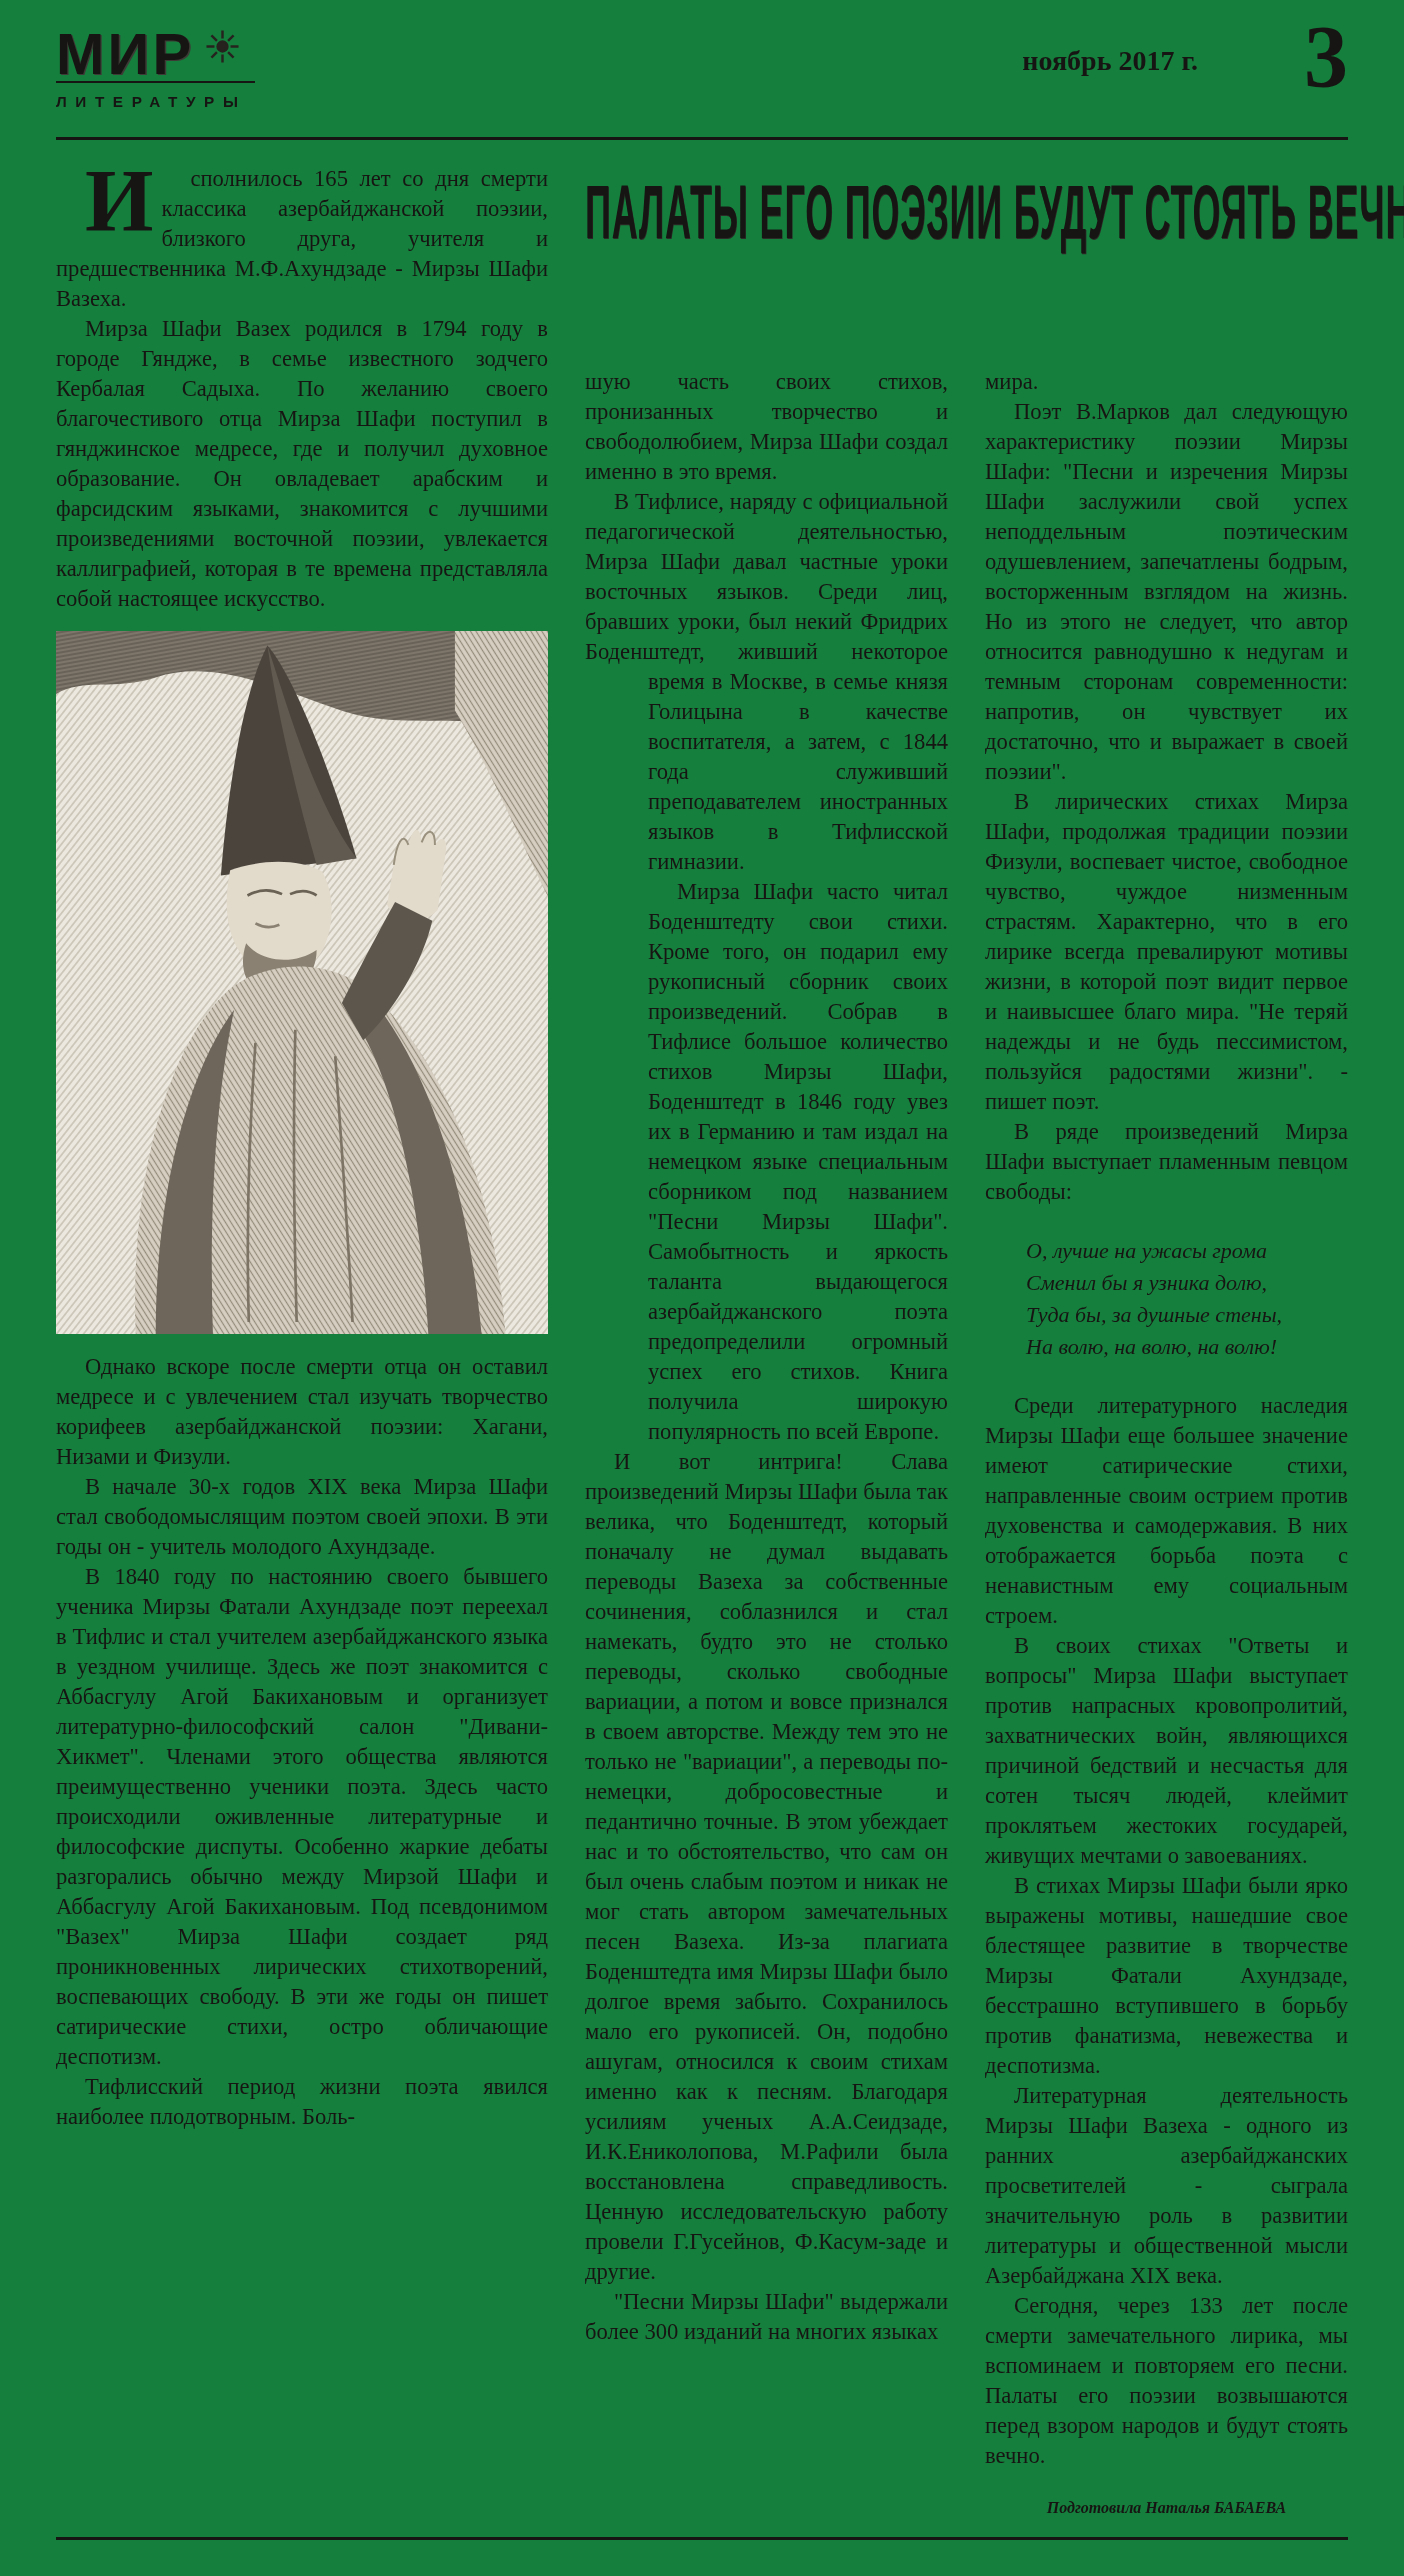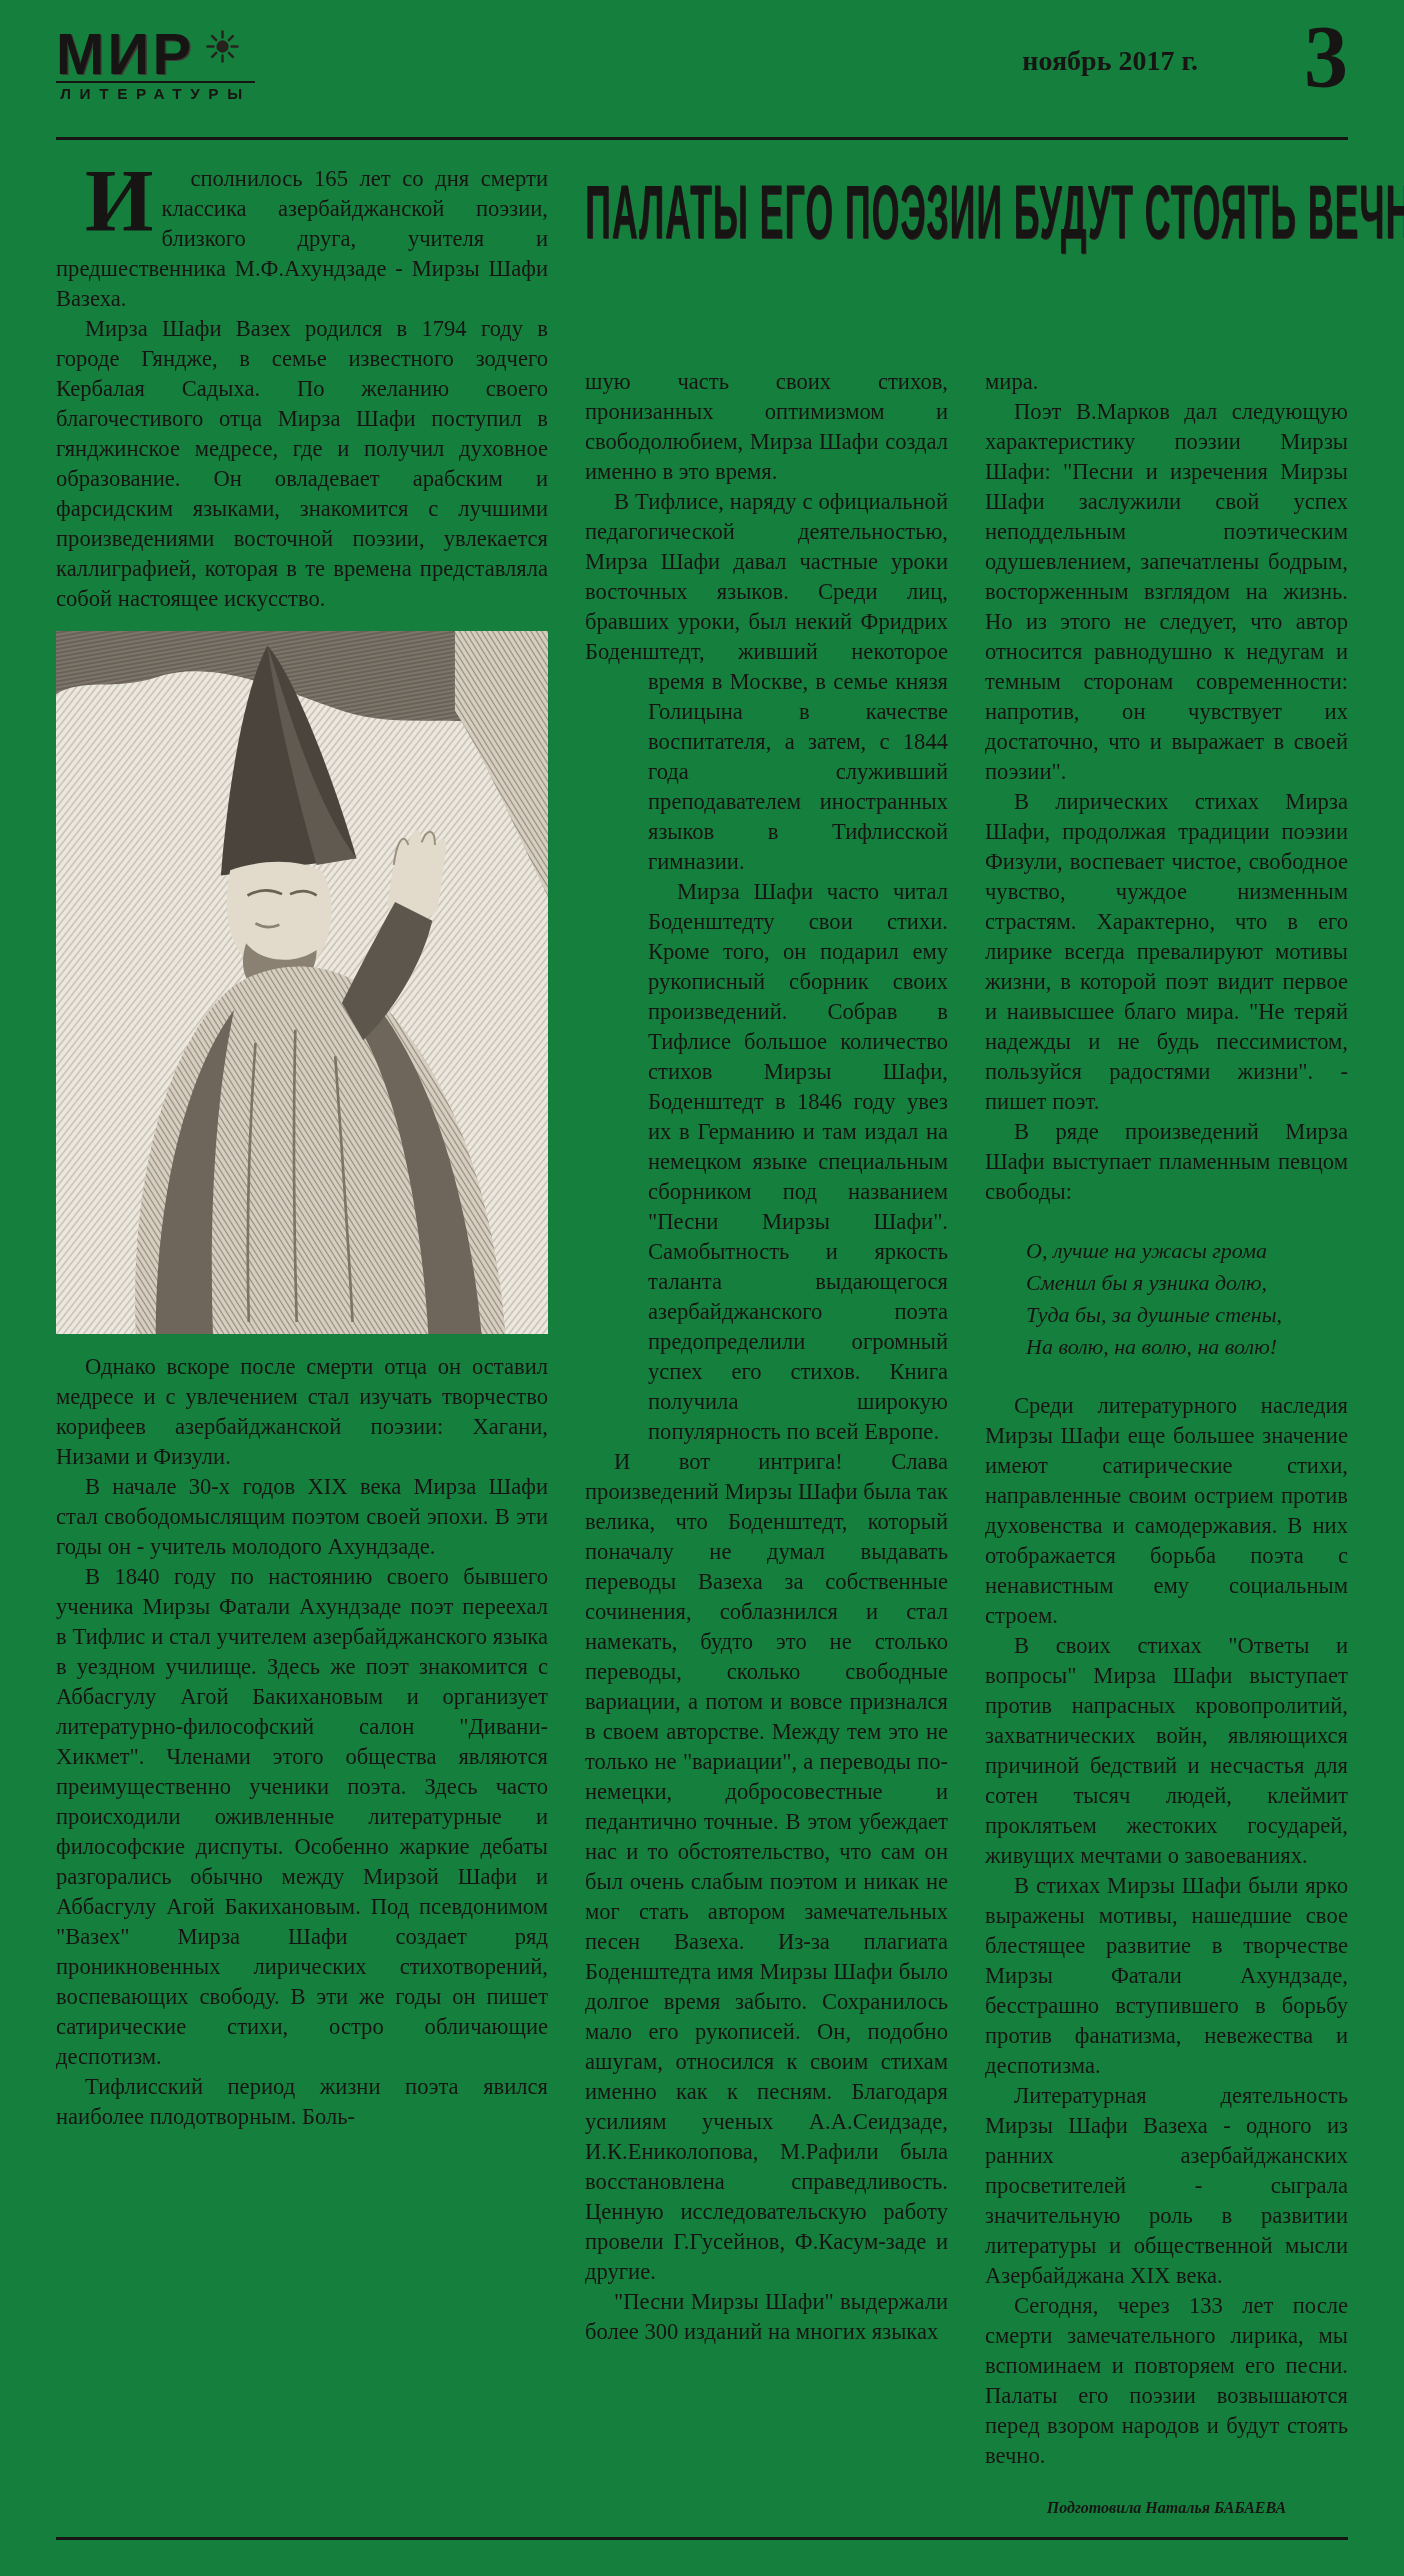--- a/index.html
+++ b/index.html
@@ -14,21 +14,21 @@
   .header { display:flex; align-items:flex-start; height:117px; border-bottom:3.3px solid #171513; }
   .masthead { display:flex; flex-direction:column; margin-top:4px; }
   .masthead-title-row { display:flex; align-items:flex-start; gap:9.3px; }
   .masthead-title {
     font-family:"Liberation Sans", sans-serif; font-weight:900; font-size:58px;
     line-height:0.92; letter-spacing:3.3px; text-shadow:1.3px 1.3px 0 #3d3a36;
   }
   .ornament { width:37px; height:37px; margin-top:1.3px; }
   .masthead-subtitle {
     font-family:"Liberation Sans", sans-serif; font-weight:700; font-size:15.3px;
-    letter-spacing:8.6px; margin-top:1.3px; border-top:2px solid #171513; padding-top:2px; width:199px;text-align:center;
+    letter-spacing:8.6px; margin-top:1.3px; border-top:2px solid #171513; padding-top:10px; width:199px;
   }
   .edition-date { margin-left:auto; margin-right:106px; margin-top:22.6px; font-weight:700; font-size:28px; }
   .page-number { font-weight:700; font-size:88px; line-height:0.82; margin-top:-1.3px; }
 
   
   .main {
     display:grid; grid-template-columns:repeat(3,1fr); column-gap:37px; row-gap:0;
     grid-template-areas:"left head head" "left mid right";
     grid-template-rows:203px 1fr; padding-top:24px;
   }
@@ -141,21 +141,21 @@
         </div>
     </div>
 
     <div class="headline-area">
       <div class="headline-text">ПАЛАТЫ ЕГО ПОЭЗИИ БУДУТ СТОЯТЬ ВЕЧНО</div>
     </div>
 
     <div class="col col-mid">
       <div class="wrap-spacer"></div>
       <div class="para-list cont">
-          <p>шую часть своих стихов, пронизанных оптимизмом и свободолюбием, Мирза Шафи создал именно в это время.</p>
+          <p>шую часть своих стихов, пронизанных творчество и свободолюбием, Мирза Шафи создал именно в это время.</p>
           <p>В Тифлисе, наряду с официальной педагогической деятельностью, Мирза Шафи давал частные уроки восточных языков. Среди лиц, бравших уроки, был некий Фридрих Боденштедт, живший некоторое время в Москве, в семье князя Голицына в качестве воспитателя, а затем, с 1844 года служивший преподавателем иностранных языков в Тифлисской гимназии.</p>
           <p>Мирза Шафи часто читал Боденштедту свои стихи. Кроме того, он подарил ему рукописный сборник своих произведений. Собрав в Тифлисе большое количество стихов Мирзы Шафи, Боденштедт в 1846 году увез их в Германию и там издал на немецком языке специальным сборником под названием "Песни Мирзы Шафи". Самобытность и яркость таланта выдающегося азербайджанского поэта предопределили огромный успех его стихов. Книга получила широкую популярность по всей Европе.</p>
           <p>И вот интрига! Слава произведений Мирзы Шафи была так велика, что Боденштедт, который поначалу не думал выдавать переводы Вазеха за собственные сочинения, соблазнился и стал намекать, будто это не столько переводы, сколько свободные вариации, а потом и вовсе признался в своем авторстве. Между тем это не только не "вариации", а переводы по-немецки, добросовестные и педантично точные. В этом убеждает нас и то обстоятельство, что сам он был очень слабым поэтом и никак не мог стать автором замечательных песен Вазеха. Из-за плагиата Боденштедта имя Мирзы Шафи было долгое время забыто. Сохранилось мало его рукописей. Он, подобно ашугам, относился к своим стихам именно как к песням. Благодаря усилиям ученых А.А.Сеидзаде, И.К.Ениколопова, М.Рафили была восстановлена справедливость. Ценную исследовательскую работу провели Г.Гусейнов, Ф.Касум-заде и другие.</p>
           <p>"Песни Мирзы Шафи" выдержали более 300 изданий на многих языках</p>
         </div>
     </div>
 
     <div class="col col-right">
       <div class="para-list cont">
           <p>мира.</p>

